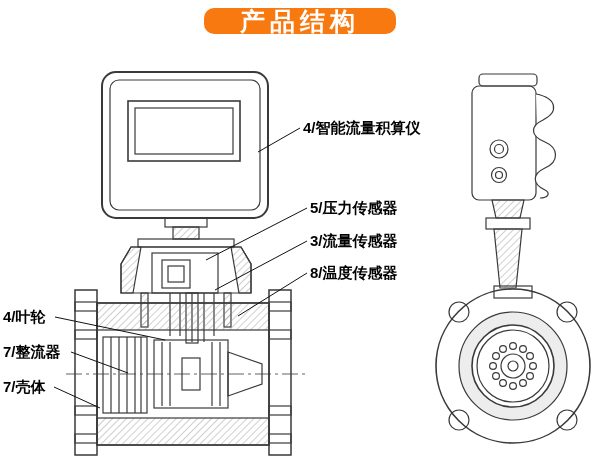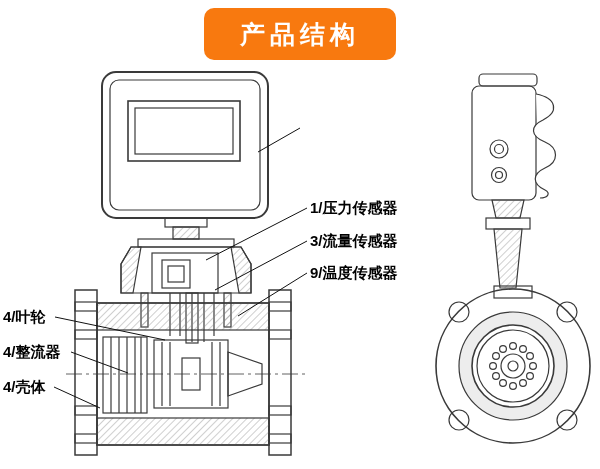--- a/index.html
+++ b/index.html
@@ -1,21 +1,21 @@
 <!DOCTYPE html>
 <html style="--banner: #f8790f; --line: #3a3a3a; --leader: #111111;"><head>
 <meta charset="utf-8">
 <style>
   html,body{margin:0;padding:0;background:#ffffff;}
   #stage{
     position:relative;width:600px;height:469px;background:#fff;overflow:hidden;
     font-family:"Liberation Sans","DejaVu Sans",sans-serif;
   }
   .banner{
-    position:absolute;left:204px;top:8px;width:192px;height:52px;
+    position:absolute;left:204px;top:8px;width:192px;height:26px;
     background:var(--banner,#f8790f);border-radius:10px;
     display:flex;align-items:center;justify-content:center;
     color:#fff;font-size:25px;font-weight:bold;letter-spacing:5px;
   }
   .lbl{
     position:absolute;color:#000;font-size:15px;font-weight:700;
     white-space:nowrap;line-height:18px;
   }
   #stage svg{position:absolute;left:0;top:0;}
 </style>
@@ -142,19 +142,20 @@
       <line x1="307" y1="241" x2="215" y2="290"></line>
       <line x1="307" y1="273" x2="238" y2="316"></line>
       <line x1="55" y1="317" x2="165" y2="340"></line>
       <line x1="71" y1="352" x2="128" y2="373"></line>
       <line x1="54" y1="387" x2="100" y2="408"></line>
     </g>
   </svg>
 
   <div class="banner">产品结构</div>
 
-  <div class="lbl" style="left:310px;top:199px">1/压力传感器</div>
+  <div class="lbl" style="left:303px;top:119px">4/智能流量积算仪</div>
+  <div class="lbl" style="left:310px;top:199px">5/压力传感器</div>
   <div class="lbl" style="left:310px;top:232px">3/流量传感器</div>
-  <div class="lbl" style="left:310px;top:264px">9/温度传感器</div>
+  <div class="lbl" style="left:310px;top:264px">8/温度传感器</div>
   <div class="lbl" style="left:3px;top:308px">4/叶轮</div>
-  <div class="lbl" style="left:3px;top:343px">4/整流器</div>
-  <div class="lbl" style="left:3px;top:378px">4/壳体</div>
+  <div class="lbl" style="left:3px;top:343px">7/整流器</div>
+  <div class="lbl" style="left:3px;top:378px">7/壳体</div>
 </div>
 
 </body></html>

